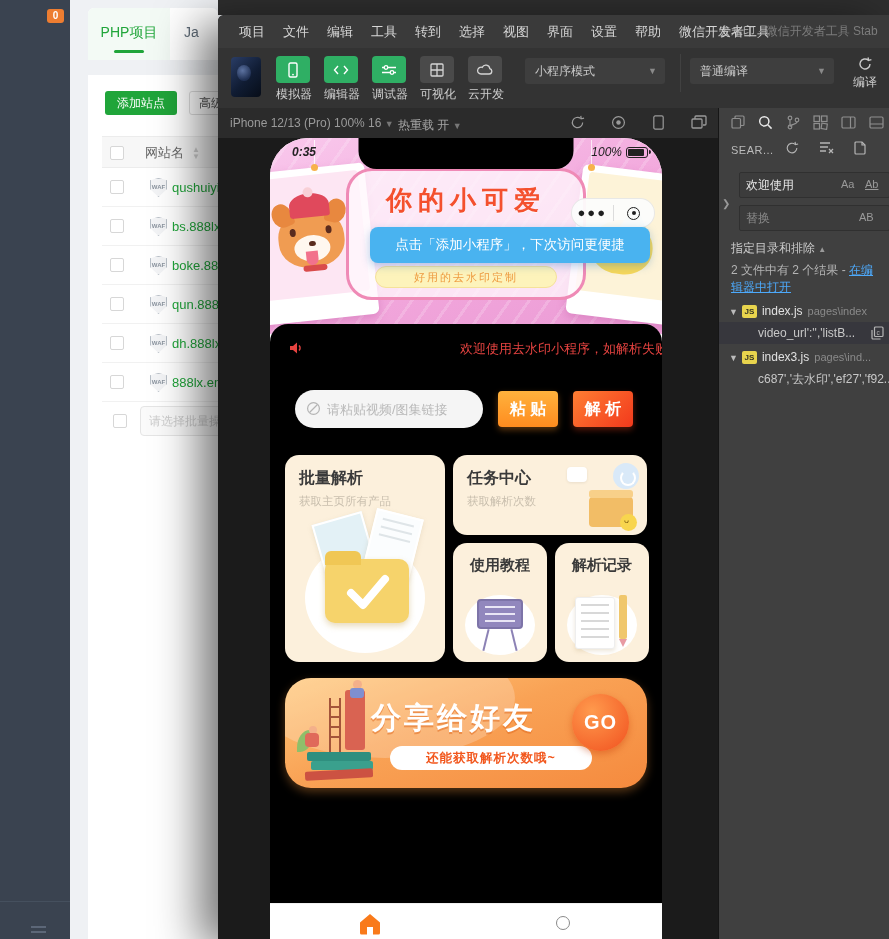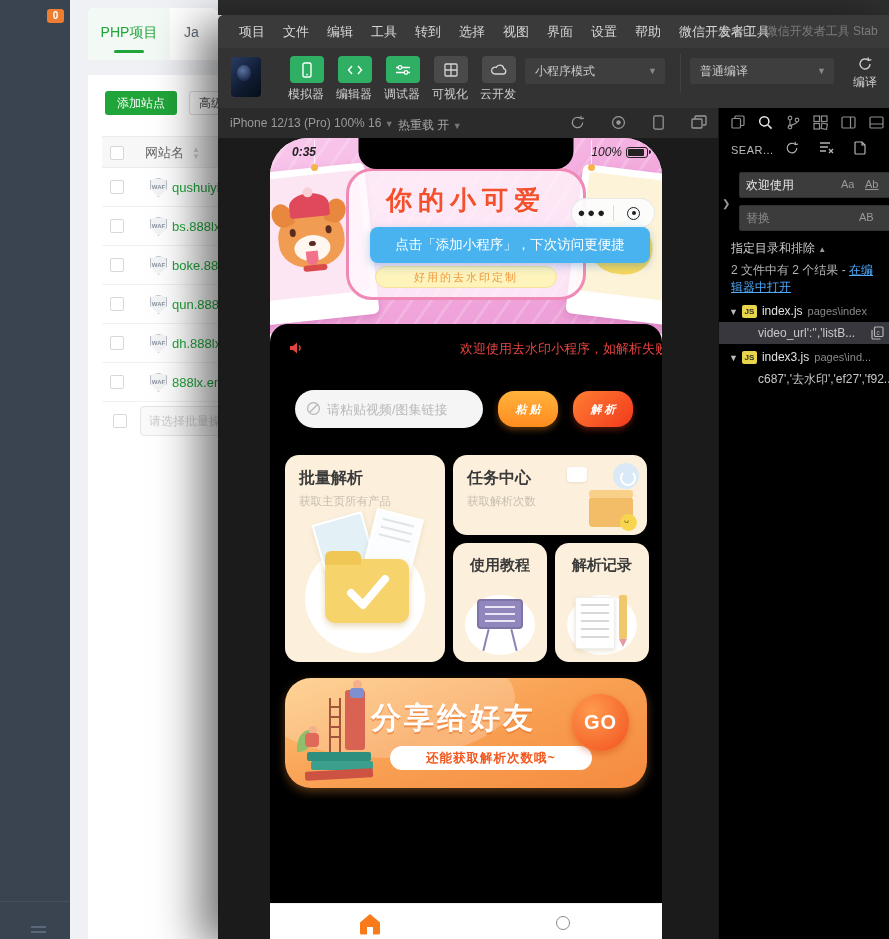--- a/index.html
+++ b/index.html
@@ -55,21 +55,21 @@
   .menubar .mi { color:#d6d6d6; font-size:13px; padding:0 9px; white-space:nowrap; }
   .wintitle { position:absolute; right:0; top:0; width:170px; height:33px; line-height:33px; font-size:12px;
     white-space:nowrap; overflow:hidden; text-align:left; }
   .wintitle .t1 { color:#b8b8b8; } .wintitle .t2 { color:#7c7c7c; }
 
   .wtoolbar { position:absolute; left:0; top:33px; width:671px; height:60px; background:#333; }
   .avatar { position:absolute; left:13px; top:9px; width:30px; height:40px; border-radius:4px;
     background:linear-gradient(135deg,#2a3d66 0%,#101c33 55%,#070d18 100%); }
   .avatar::after { content:""; position:absolute; left:6px; top:8px; width:14px; height:16px; border-radius:50%;
     background:radial-gradient(circle at 40% 35%, #6d85b7, #23345a 70%); opacity:.8; }
-  .tgroup { position:absolute; top:8px; width:48px; text-align:right; }
+  .tgroup { position:absolute; top:8px; width:48px; text-align:left; }
   .tbtn { width:34px; height:27px; border-radius:4px; border:none; display:inline-flex; align-items:center; justify-content:center; color:#fff; }
   .tbtn.green { background:#2faf64; } .tbtn.gray { background:#4a4a4a; color:#d5d5d5; }
   .tlabel { margin-top:3px; font-size:12px; color:#cfcfcf; }
   .dsel { position:absolute; top:10px; height:26px; background:#3e3e3e; border-radius:3px; color:#c8c8c8; font-size:12px;
     line-height:26px; padding:0 10px; }
   .dsel .caret { position:absolute; right:8px; top:0; color:#8a8a8a; font-size:9px; }
   .vdiv { position:absolute; left:462px; top:6px; width:1px; height:38px; background:#414141; }
   .compile { position:absolute; left:626px; top:6px; width:42px; text-align:center; color:#c8c8c8; }
   .compile svg { display:block; margin:2px auto 0; }
   .compile .tlabel { margin-top:2px; }
@@ -77,21 +77,21 @@
   .simbar { position:absolute; left:0; top:93px; width:500px; height:30px; background:#2b2b2b;
     color:#9a9a9a; font-size:12px; }
   .simbar .dev { position:absolute; left:12px; top:0; line-height:30px; }
   .simbar .hot { position:absolute; left:180px; top:0; line-height:34px; color:#a6a6a6; }
   .simbar .caret { font-size:9px; color:#777; }
   .sico { position:absolute; top:7px; color:#9a9a9a; }
 
   .canvas { position:absolute; left:0; top:123px; width:500px; height:801px; background:#1b1b1b; }
 
   
-  .rpanel { position:absolute; left:500px; top:93px; width:171px; height:831px; background:#000000;
+  .rpanel { position:absolute; left:500px; top:93px; width:171px; height:831px; background:#404040;
     border-left:1px solid #161616; color:#ccc; overflow:hidden; }
   .ricons { position:absolute; left:0; top:0; width:171px; height:28px; display:flex; align-items:center;
     gap:13px; padding-left:12px; color:#8f8f8f; }
   .ricons .on { color:#e8e8e8; }
   .rtitle { position:absolute; left:12px; top:36px; font-size:11px; color:#bbb; letter-spacing:.5px; }
   .rtico { position:absolute; top:33px; color:#b5b5b5; }
   .rchev { position:absolute; left:3px; top:90px; color:#9a9a9a; font-size:10px; }
   .rinput { position:absolute; left:20px; width:151px; height:26px; background:#3c3c3c; border:1px solid #303030;
     border-radius:2px; color:#e8e8e8; font-size:12px; padding:0 4px 0 6px; }
   .rinput::placeholder { color:#8a8a8a; }
@@ -170,22 +170,22 @@
 
   .sheet { position:absolute; left:0; top:186px; width:392px; height:615px; background:#000000; border-radius:18px 18px 0 0; }
   .notice { position:absolute; left:0; top:14px; width:392px; height:22px; overflow:hidden; }
   .notice svg { position:absolute; left:18px; top:2px; }
   .notice-txt { position:absolute; left:40px; top:0; width:352px; line-height:22px; font-size:13px; color:#e64340;
     white-space:nowrap; padding-left:150px; }
   .pinput { position:absolute; left:25px; top:66px; width:188px; height:38px; background:#f5f5f5; border:none;
     border-radius:19px; font-size:13px; color:#555; padding:0 12px 0 32px; }
   .pinput::placeholder { color:#b9b9b9; }
   .pinput-ico { position:absolute; left:36px; top:77px; color:#b5b5b5; }
-  .pbtn { position:absolute; top:67px; width:60px; height:36px; border:none; border-radius:16px; color:#fff;
-    font-size:11px; font-weight:bold;font-style:italic; }
+  .pbtn { position:absolute; top:67px; width:60px; height:36px; border:none; border-radius:4px; color:#fff;
+    font-size:16px; font-weight:bold; }
   .pbtn.paste { left:228px; background:linear-gradient(180deg,#ffb23d,#ff8c1f); box-shadow:0 3px 6px rgba(255,150,40,.35); }
   .pbtn.parse { left:303px; background:linear-gradient(135deg,#ff7e33,#f2391c); box-shadow:0 3px 6px rgba(240,70,30,.35); }
 
   .card { position:absolute; background:#fcf0dc; border-radius:14px; overflow:hidden; }
   .card-t { position:absolute; left:14px; top:13px; font-size:16px; font-weight:bold; color:#3a3a3a; }
   .card-s { position:absolute; left:14px; top:39px; font-size:11.5px; color:#c9bfae; }
   .c-batch { left:15px; top:131px; width:160px; height:207px; }
   .c-task  { left:183px; top:131px; width:194px; height:80px; }
   .c-tut   { left:183px; top:219px; width:94px; height:119px; }
   .c-rec   { left:285px; top:219px; width:94px; height:119px; }

